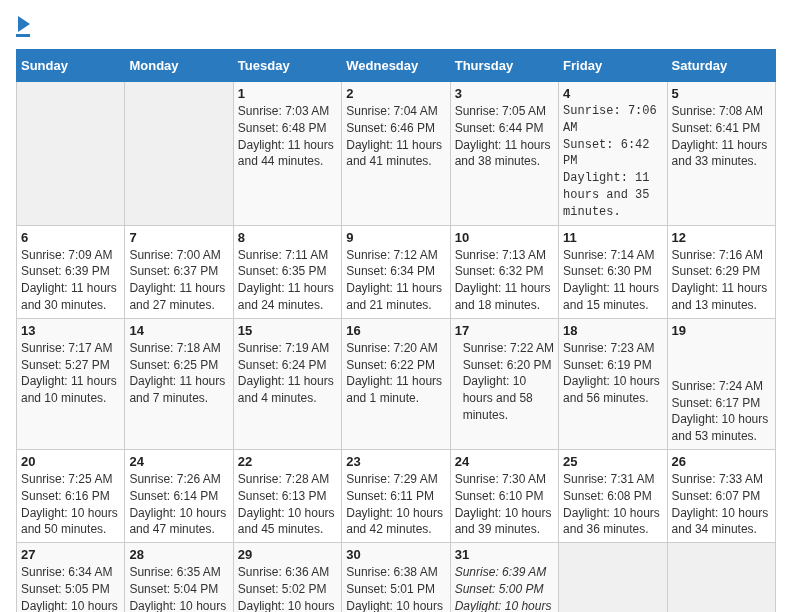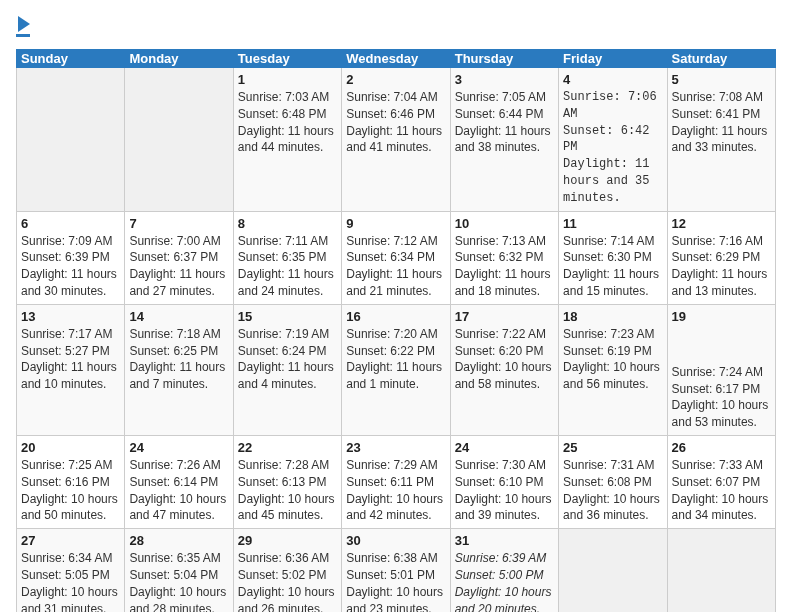--- a/index.html
+++ b/index.html
@@ -58,21 +58,21 @@
       font-weight: normal;
     }
     .calendar {
       width: 100%;
       border-collapse: collapse;
       font-size: 11px;
     }
     .calendar thead th {
       background: #2a7abf;
       color: #fff;
-      padding: 1px 4px;
+      padding: 8px 4px;
       text-align: left;
       font-size: 13px;
       border: 1px solid #2a7abf;
     }
     .calendar tbody td {
       border: 1px solid #ccc;
       vertical-align: top;
       padding: 4px;
       width: 108px;
       min-height: 80px;
@@ -227,21 +227,21 @@
 Daylight: 11 hours and 4 minutes.</div>
         </td>
         <td>
           <div class="day-number">16</div>
           <div class="day-detail" style="white-space: pre-line;">Sunrise: 7:20 AM
 Sunset: 6:22 PM
 Daylight: 11 hours and 1 minute.</div>
         </td>
         <td>
           <div class="day-number">17</div>
-          <div class="day-detail" style="white-space: pre-line;">Sunrise: 7:22 AM
+          <div class="day-detail" style="white-space: pre-line; margin-left: 8px;">Sunrise: 7:22 AM
 Sunset: 6:20 PM
 Daylight: 10 hours and 58 minutes.</div>
         </td>
         <td>
           <div class="day-number">18</div>
           <div class="day-detail" style="white-space: pre-line;">Sunrise: 7:23 AM
 Sunset: 6:19 PM
 Daylight: 10 hours and 56 minutes.</div>
         </td>
         <td>

